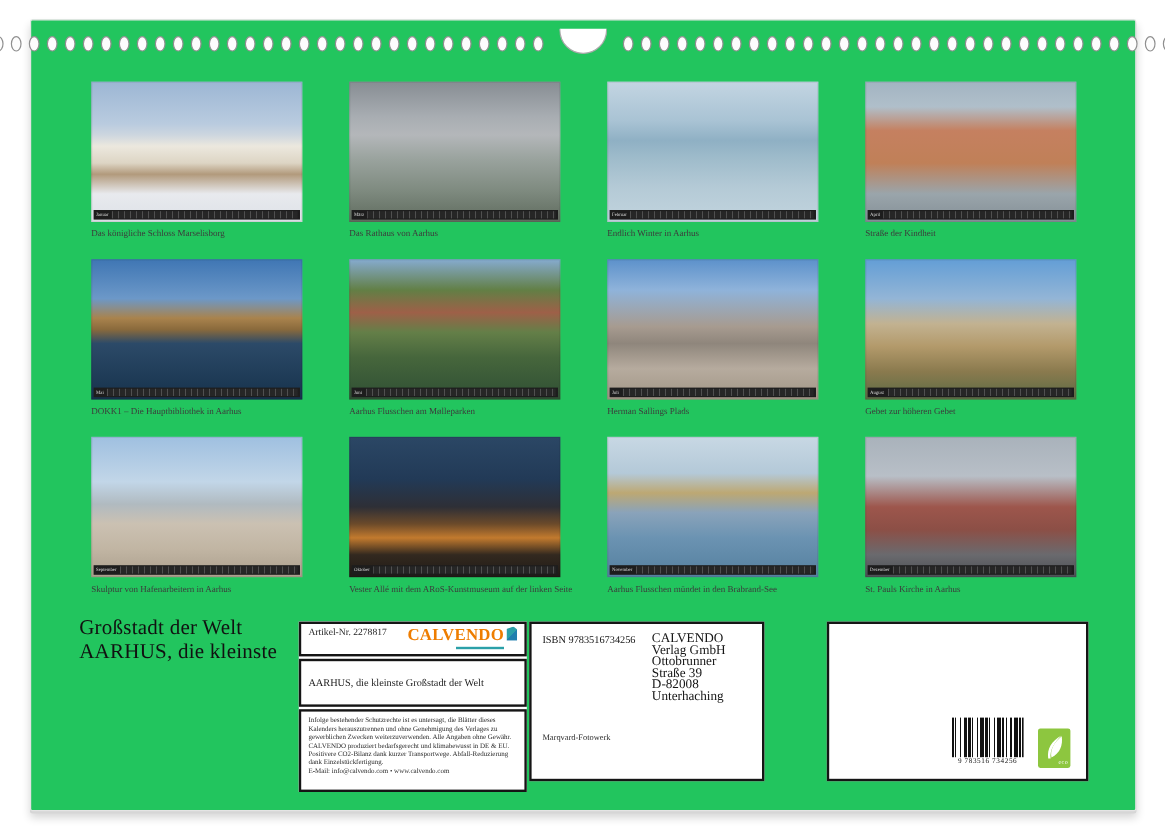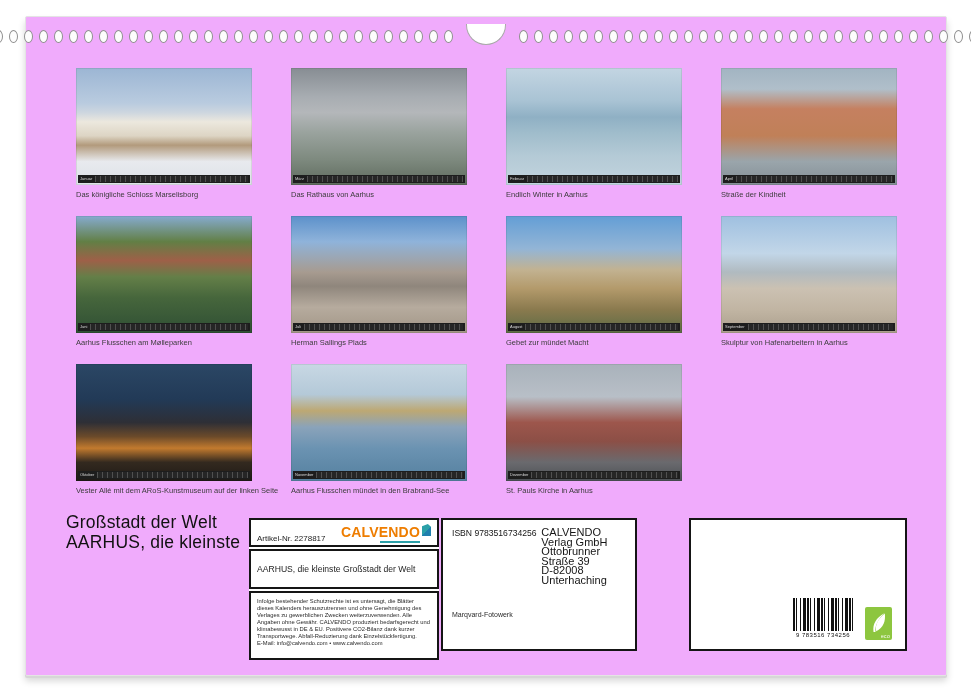--- a/index.html
+++ b/index.html
@@ -2,22 +2,23 @@
 <html><head>
 <meta charset="utf-8">
 <style>
   html,body{margin:0;padding:0;}
   body{
     width:971px;height:700px;position:relative;background:#ffffff;
     font-family:"Liberation Sans", sans-serif;color:#222;overflow:hidden;
   }
   .sheet{
     position:absolute;left:25px;top:16px;width:920px;height:658px;
-    background:#f0abfc;border:1px solid #e4e4e4;border-radius:2px;
+    background:#22c55e;border:1px solid #e4e4e4;border-radius:2px;
     box-shadow:0 2px 0 #d6d6d6,0 5px 7px rgba(0,0,0,.16);
+    font-family:Liberation Serif, serif;
   }
   
   .binding{
     position:absolute;left:0;top:9px;width:100%;
     display:flex;align-items:flex-start;justify-content:center;gap:6px;
   }
   .hole{
     width:7px;height:11px;border:1px solid #8f8f8f;border-radius:50%;
     background:#fdfdfd;flex:0 0 auto;margin-top:4px;
   }
@@ -52,21 +53,21 @@
     margin-top:5px;font-size:7.5px;line-height:9px;color:#3c3c3c;white-space:nowrap;
   }
   
   .big-title{
     position:absolute;left:40px;top:495px;
     font-size:17.5px;line-height:20px;color:#111;letter-spacing:.2px;
   }
   .box{position:absolute;top:501px;border:2px solid #151515;background:#fff;box-sizing:border-box;}
   .box1{left:223px;width:190px;border:none;padding:0;}
   .box1 .cell{border:2px solid #151515;background:#fff;box-sizing:border-box;}
-  .cellA{height:29px;display:flex;align-items:flex-end;justify-content:space-between;padding:2px 6px;}
+  .cellA{height:29px;display:flex;align-items:flex-start;justify-content:space-between;padding:2px 6px;}
   .cellB{height:31px;margin-top:2px;display:flex;align-items:center;padding:18px 6px;}
   .cellC{margin-top:2px;padding:5px 6px;height:69px;}
   .article-nr{font-size:8px;color:#1c1c1c;}
   .cal-title{font-size:8.6px;color:#1c1c1c;}
   .legal{font-size:5.8px;line-height:7px;color:#2a2a2a;}
   
   .logo{display:flex;align-items:flex-start;gap:2px;}
   .logo-txt{display:flex;flex-direction:column;align-items:flex-end;}
   .logo-name{font-size:14px;font-weight:bold;letter-spacing:.2px;}
   .logo-tagbar{width:40px;height:2px;margin-top:1px;}
@@ -202,20 +203,29 @@
       <figure>
         <div class="photo" style="background: linear-gradient(rgb(162, 180, 194) 0%, rgb(176, 191, 202) 18%, rgb(197, 128, 96) 35%, rgb(192, 128, 88) 58%, rgb(154, 165, 171) 80%, rgb(132, 143, 150) 100%);">
           <div class="strip">
             <span class="month">April</span>
             <span class="ticks"></span>
           </div>
         </div>
         <figcaption>Straße der Kindheit</figcaption>
       </figure>
       <figure>
+        <div class="photo" style="background: linear-gradient(rgb(63, 118, 180) 0%, rgb(108, 152, 200) 28%, rgb(169, 131, 77) 42%, rgb(138, 106, 60) 50%, rgb(44, 74, 104) 60%, rgb(22, 50, 76) 100%);">
+          <div class="strip">
+            <span class="month">Mai</span>
+            <span class="ticks"></span>
+          </div>
+        </div>
+        <figcaption>DOKK1 – Die Hauptbibliothek in Aarhus</figcaption>
+      </figure>
+      <figure>
         <div class="photo" style="background: linear-gradient(rgb(134, 171, 208) 0%, rgb(98, 127, 69) 22%, rgb(158, 96, 72) 38%, rgb(100, 127, 72) 52%, rgb(70, 102, 60) 70%, rgb(47, 79, 52) 100%);">
           <div class="strip">
             <span class="month">Juni</span>
             <span class="ticks"></span>
           </div>
         </div>
         <figcaption>Aarhus Flusschen am Mølleparken</figcaption>
       </figure>
       <figure>
         <div class="photo" style="background: linear-gradient(rgb(92, 145, 203) 0%, rgb(143, 179, 218) 22%, rgb(167, 155, 144) 48%, rgb(143, 134, 124) 60%, rgb(182, 171, 158) 78%, rgb(162, 150, 134) 100%);">
@@ -226,21 +236,21 @@
         </div>
         <figcaption>Herman Sallings Plads</figcaption>
       </figure>
       <figure>
         <div class="photo" style="background: linear-gradient(rgb(99, 158, 214) 0%, rgb(147, 181, 214) 28%, rgb(194, 178, 145) 46%, rgb(179, 154, 107) 62%, rgb(138, 122, 78) 80%, rgb(92, 107, 69) 100%);">
           <div class="strip">
             <span class="month">August</span>
             <span class="ticks"></span>
           </div>
         </div>
-        <figcaption>Gebet zur mündet Macht</figcaption>
+        <figcaption>Gebet zur höheren Gebet</figcaption>
       </figure>
       <figure>
         <div class="photo" style="background: linear-gradient(rgb(159, 192, 224) 0%, rgb(194, 214, 232) 32%, rgb(176, 186, 192) 48%, rgb(203, 193, 178) 62%, rgb(193, 181, 163) 80%, rgb(171, 159, 141) 100%);">
           <div class="strip">
             <span class="month">September</span>
             <span class="ticks"></span>
           </div>
         </div>
         <figcaption>Skulptur von Hafenarbeitern in Aarhus</figcaption>
       </figure>

